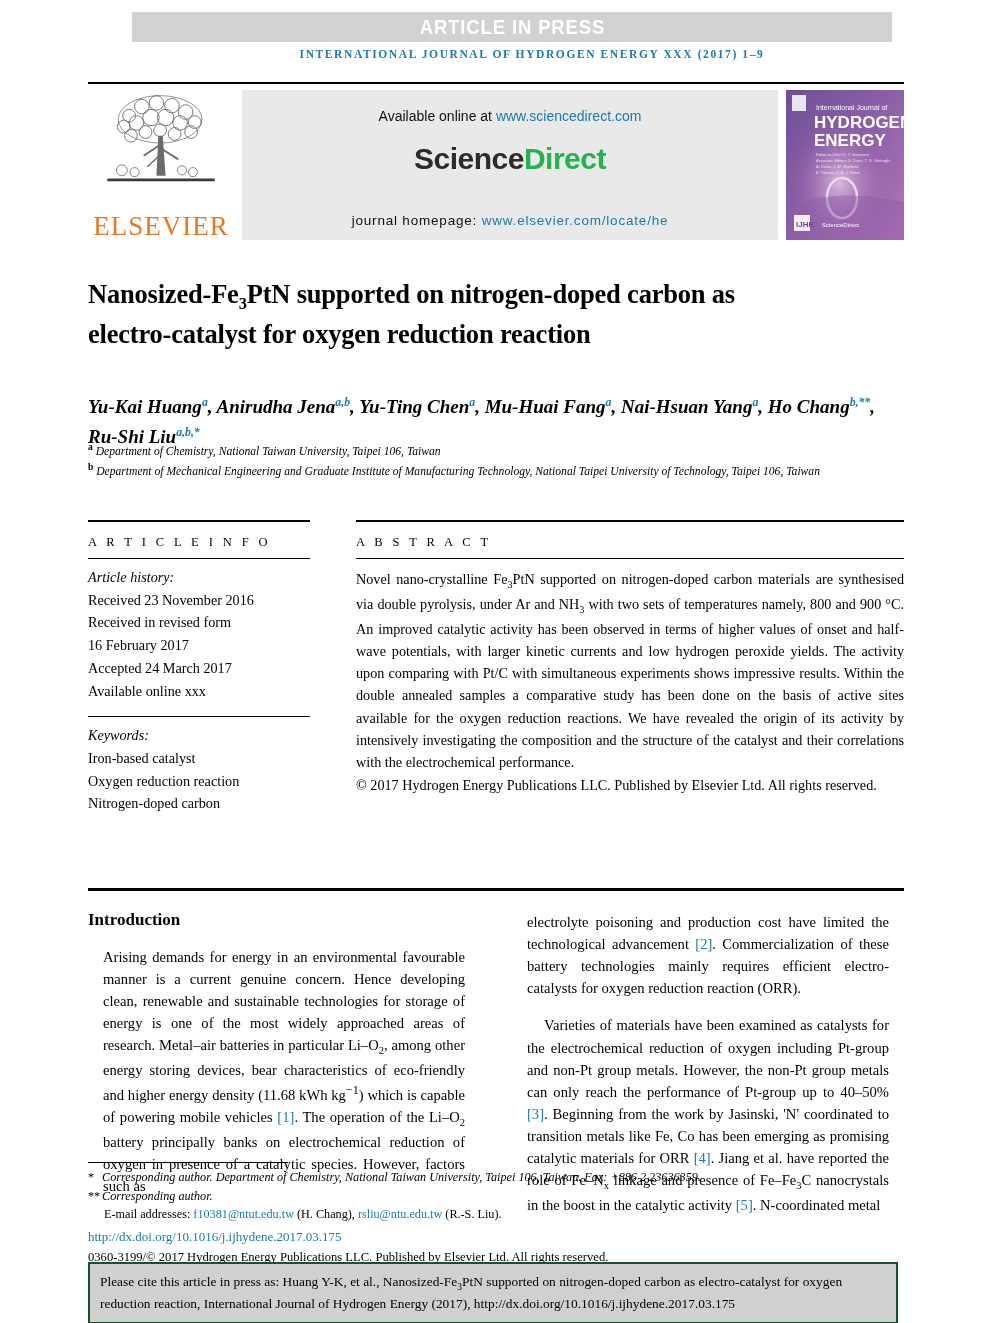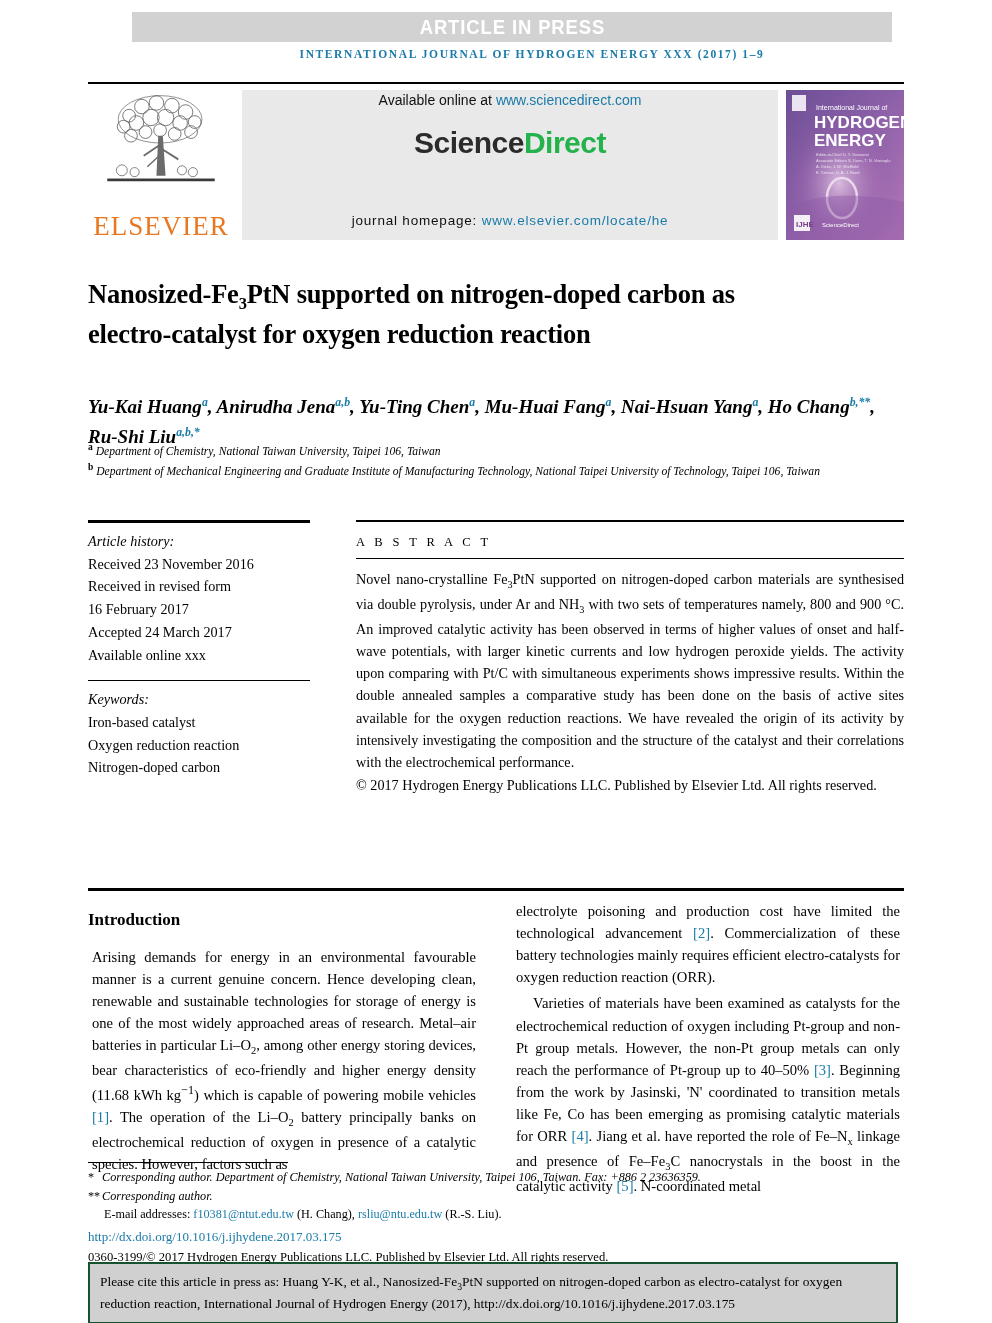--- a/index.html
+++ b/index.html
@@ -87,21 +87,21 @@
     margin-top: 19px;
   }
   .sd-block {
     flex: 1 1 auto;
     background: #e9e9e9;
     margin: 0 8px 0 8px;
     display: flex;
     flex-direction: column;
     align-items: center;
     justify-content: flex-start;
-    padding-top: 2px;
+    padding-top: 18px;
     position: relative;
   }
   .avail-line {
     font-family: "Liberation Sans", sans-serif;
     font-size: 14px;
     color: #111;
   }
   .avail-line a, .sd-url {
     color: #1a7ba8;
     text-decoration: none;
@@ -248,21 +248,21 @@
     font-family: "Liberation Serif", serif;
     font-weight: bold;
     font-size: 17px;
     margin: 14px 0 16px 0;
   }
   .para {
     font-family: "Liberation Serif", serif;
     font-size: 14.6px;
     line-height: 1.515;
     text-align: justify;
-    margin: 4px;
+    margin: 15px;
   }
   .para.indent { text-indent: 17px; }
   .para sub { font-size: 0.72em; }
   .ref { color: #1a7ba8; }
 
   
   .footnote-rule {
     position: absolute;
     left: 88px;
     top: 1162px;
@@ -420,20 +420,21 @@
   <span>Ru-Shi Liu</span><sup>a,b,*</sup>
 </div>
 
 <div class="affils">
   <div><sup>a</sup> <span>Department of Chemistry, National Taiwan University, Taipei 106, Taiwan</span></div>
   <div><sup>b</sup> <span>Department of Mechanical Engineering and Graduate Institute of Manufacturing Technology, National Taipei University of Technology, Taipei 106, Taiwan</span></div>
 </div>
 
 <div class="info-col">
   <div class="rule-thick"></div>
+  <div class="sec-label">A R T I C L E   I N F O</div>
   <div class="rule-thin"></div>
   <div class="info-body">
     <div class="it">Article history:</div>
     <div>Received 23 November 2016</div>
     <div>Received in revised form</div>
     <div>16 February 2017</div>
     <div>Accepted 24 March 2017</div>
     <div>Available online xxx</div>
   </div>
   <div class="rule-thin spacer-rule"></div>

